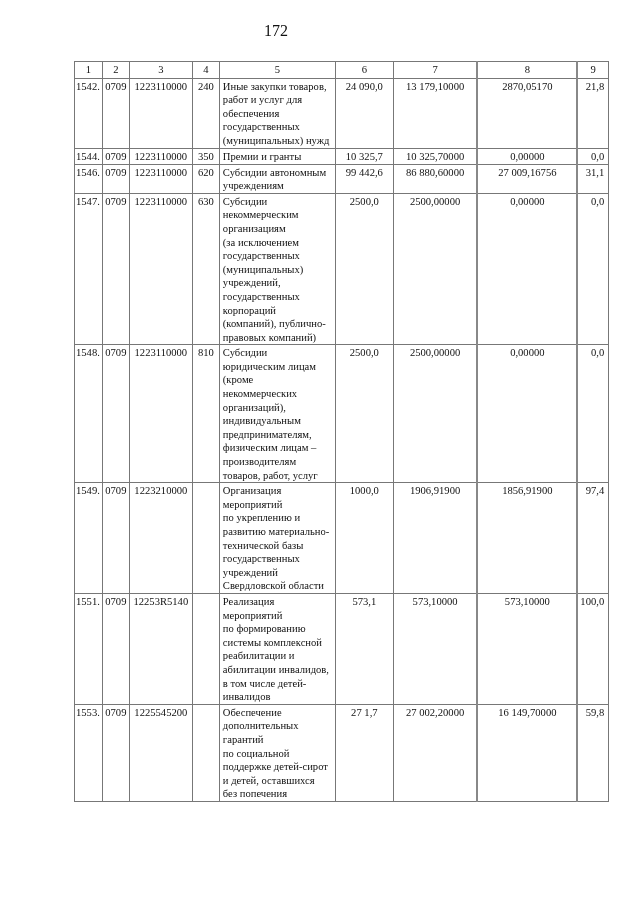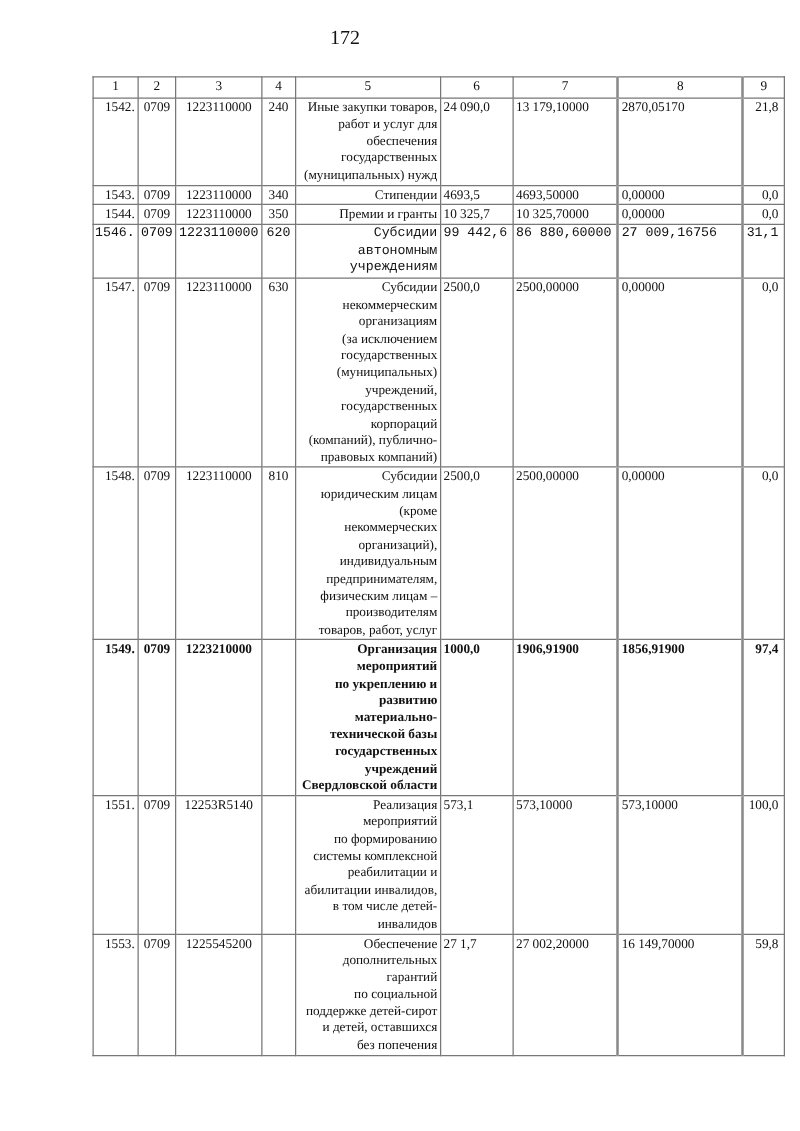--- a/index.html
+++ b/index.html
@@ -8,22 +8,22 @@
   .page-number { position: absolute; top: 22px; left: 0; width: 552px; text-align: center;
                  font-size: 16px; }
   table { position: absolute; left: 74px; top: 61px; border-collapse: collapse;
           table-layout: fixed; font-size: 10.6px; line-height: 13.6px; }
   td { border: 1px solid #777; vertical-align: top; padding: 1px 2px 0 2px; overflow: hidden; }
   thead td { text-align: center; padding: 1px 2px; }
   td.c1 { text-align: right; padding-left: 1px; margin-top: 32px; }
   td.c2 { text-align: center; padding-left: 2px; }
   td.c3 { text-align: center; }
   td.c4 { text-align: center; }
-  td.c5 { text-align: right; padding-left: 3px; white-space: pre-line; }
-  td.c6, td.c7, td.c8 { }
+  td.c5 { text-align: left; padding-left: 3px; white-space: pre-line; }
+  td.c6, td.c7, td.c8 { text-align: center; }
   td.c9 { text-align: right; padding-right: 4px; }
   td.thick-l { border-left: 2px solid #888; }
 </style>
 </head>
 <body>
 
 <div class="page-number">172</div>
 
 <table>
   <colgroup>
@@ -59,43 +59,32 @@
         <td class="c5">Иные закупки товаров,
 работ и услуг для
 обеспечения
 государственных
 (муниципальных) нужд</td>
         <td class="c6">24 090,0</td>
         <td class="c7">13 179,10000</td>
         <td class="c8 thick-l">2870,05170</td>
         <td class="c9 thick-l">21,8</td>
       </tr>
-      <tr style="height: 15px;">
-        <td class="c1">1543.</td>
-        <td class="c2">0709</td>
-        <td class="c3">1223110000</td>
-        <td class="c4">340</td>
-        <td class="c5">Стипендии</td>
-        <td class="c6">4693,5</td>
-        <td class="c7">4693,50000</td>
-        <td class="c8 thick-l">0,00000</td>
-        <td class="c9 thick-l">0,0</td>
-      </tr>
       <tr style="height: 16px;">
         <td class="c1">1544.</td>
         <td class="c2">0709</td>
         <td class="c3">1223110000</td>
         <td class="c4">350</td>
         <td class="c5">Премии и гранты</td>
         <td class="c6">10 325,7</td>
         <td class="c7">10 325,70000</td>
         <td class="c8 thick-l">0,00000</td>
         <td class="c9 thick-l">0,0</td>
       </tr>
-      <tr style="height: 28px; font-family: Liberation Mono, monospace;">
+      <tr style="height: 28px;">
         <td class="c1">1546.</td>
         <td class="c2">0709</td>
         <td class="c3">1223110000</td>
         <td class="c4">620</td>
         <td class="c5">Субсидии автономным
 учреждениям</td>
         <td class="c6">99 442,6</td>
         <td class="c7">86 880,60000</td>
         <td class="c8 thick-l">27 009,16756</td>
         <td class="c9 thick-l">31,1</td>
@@ -134,21 +123,21 @@
 индивидуальным
 предпринимателям,
 физическим лицам –
 производителям
 товаров, работ, услуг</td>
         <td class="c6">2500,0</td>
         <td class="c7">2500,00000</td>
         <td class="c8 thick-l">0,00000</td>
         <td class="c9 thick-l">0,0</td>
       </tr>
-      <tr style="height: 99px; font-weight: bold;">
+      <tr style="height: 99px;">
         <td class="c1">1549.</td>
         <td class="c2">0709</td>
         <td class="c3">1223210000</td>
         <td class="c4"></td>
         <td class="c5">Организация
 мероприятий
 по укреплению и
 развитию материально-
 технической базы
 государственных

